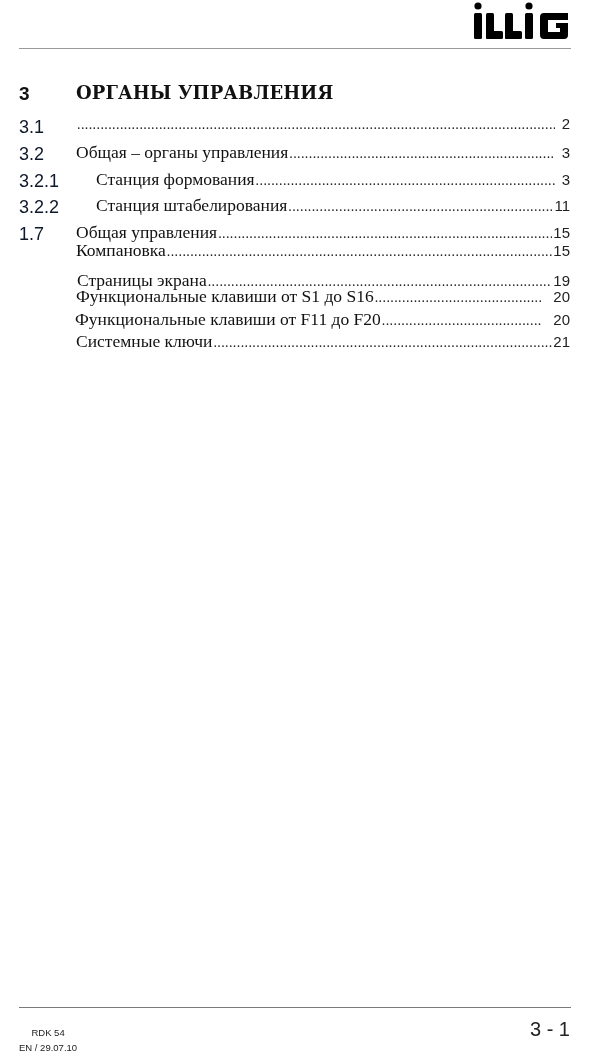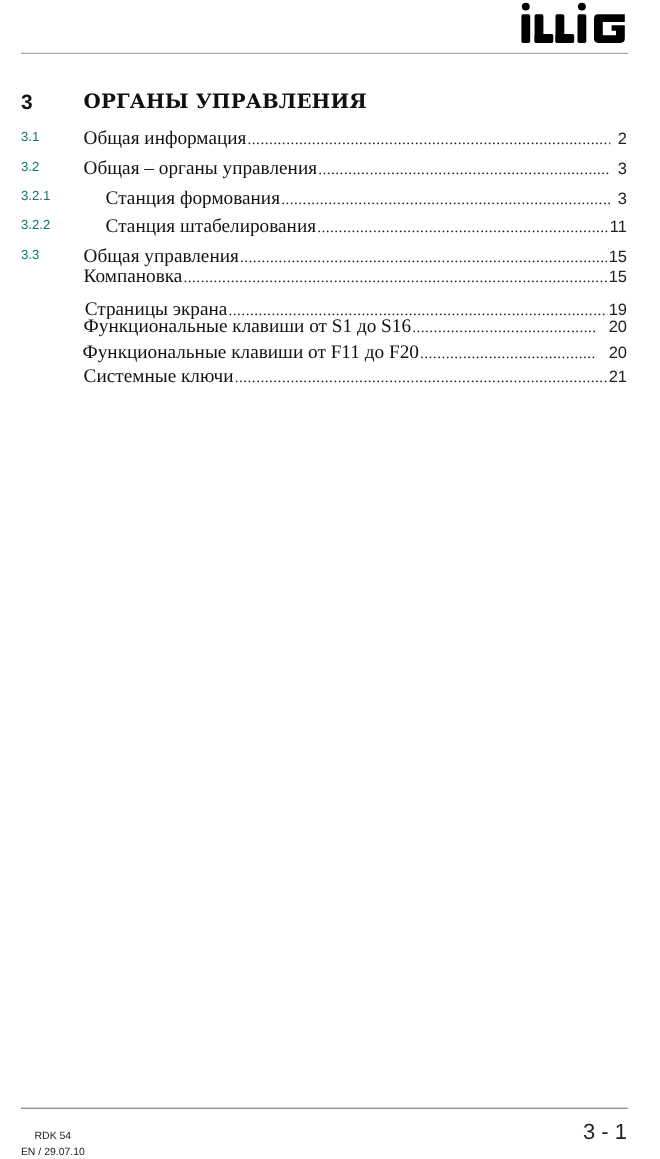--- a/index.html
+++ b/index.html
@@ -6,21 +6,21 @@
   body { width:600px; height:1054px; position:relative; overflow:hidden; color:#111; }
   .logo { position:absolute; left:472px; top:2px; width:98px; height:38px; }
   .rule { position:absolute; left:19px; width:552px; height:1px; background:#9a9a9a; }
   .rule.top { top:48px; }
   .rule.bottom { top:1007px; background:#7a7a7a; }
   .serif { font-family:"DejaVu Serif", "Liberation Serif", serif; }
   .sans { font-family:"Liberation Sans", "DejaVu Sans", sans-serif; }
   .chapter-num { position:absolute; left:19px; top:83px; font-size:19px; font-weight:bold; }
   .chapter-title { position:absolute; left:76px; top:82px; font-size:18px; font-weight:bold; letter-spacing:0.1px; }
   .toc-row { position:absolute; left:0; width:600px; height:22px; }
-  .toc-num { position:absolute; left:19px; top:2px; font-size:12px; font-family:"Liberation Sans","DejaVu Sans",sans-serif; color:#0f766e; }
+  .toc-num { position:absolute; left:19px; top:2px; font-size:18px; font-family:"Liberation Sans","DejaVu Sans",sans-serif; color:#0f172a; }
   .toc-entry { position:absolute; right:30px; display:flex; align-items:baseline; white-space:nowrap; }
   .toc-text { font-family:"Liberation Serif","DejaVu Serif",serif; font-size:17.5px; color:#111; }
   .toc-dots { flex:1; overflow:hidden; font-family:"Liberation Serif",serif; font-size:14px; letter-spacing:0.4px; color:#222; margin:0 1px; }
   .toc-dots::before { content:"................................................................................................................................................................"; }
   .toc-page { font-family:"Liberation Sans","DejaVu Sans",sans-serif; font-size:15px; color:#222; min-width:14px; text-align:right; }
   .toc-page.gap { margin-left:12px; }
   .foot-left { position:absolute; left:19px; top:1025px; font-family:"Liberation Sans","DejaVu Sans",sans-serif; font-size:9.5px; line-height:15px; color:#222;text-align:center; }
   .foot-right { position:absolute; right:30px; top:1018px; font-family:"Liberation Sans","DejaVu Sans",sans-serif; font-size:20px; color:#222; }
 </style>
 </head>
@@ -43,21 +43,20 @@
   <path d="M68 15 Q68 11 72 11 L96 11 L96 18 L76 18 L76 30 L88 30 L88 26 L84 26 L84 21 L96 21 L96 33 Q96 37 92 37 L72 37 Q68 37 68 33 Z" fill="#000"></path>
 </svg>
 <div class="rule top"></div>
 
 <div class="chapter-num sans">3</div>
 <div class="chapter-title serif">ОРГАНЫ УПРАВЛЕНИЯ</div>
 
 <div class="toc-row" style="top:115px">
   <span class="toc-num">3.1</span>
   <div class="toc-entry" style="left:76px">
-    <span class="toc-text">Общая информация</span>
     <span class="toc-dots"></span>
     <span class="toc-page">2</span>
   </div>
 </div>
 
 <div class="toc-row" style="top:142px">
   <span class="toc-num">3.2</span>
   <div class="toc-entry" style="left:76px">
     <span class="toc-text">Общая – органы управления</span>
     <span class="toc-dots"></span>
@@ -77,21 +76,21 @@
 <div class="toc-row" style="top:195px">
   <span class="toc-num">3.2.2</span>
   <div class="toc-entry" style="left:96px">
     <span class="toc-text">Станция штабелирования</span>
     <span class="toc-dots"></span>
     <span class="toc-page">11</span>
   </div>
 </div>
 
 <div class="toc-row" style="top:222px">
-  <span class="toc-num">3.3</span>
+  <span class="toc-num">1.7</span>
   <div class="toc-entry" style="left:76px">
     <span class="toc-text">Общая управления</span>
     <span class="toc-dots"></span>
     <span class="toc-page">15</span>
   </div>
 </div>
 
 <div class="toc-row" style="top:240px">
   <div class="toc-entry" style="left:76px">
     <span class="toc-text">Компановка</span>

